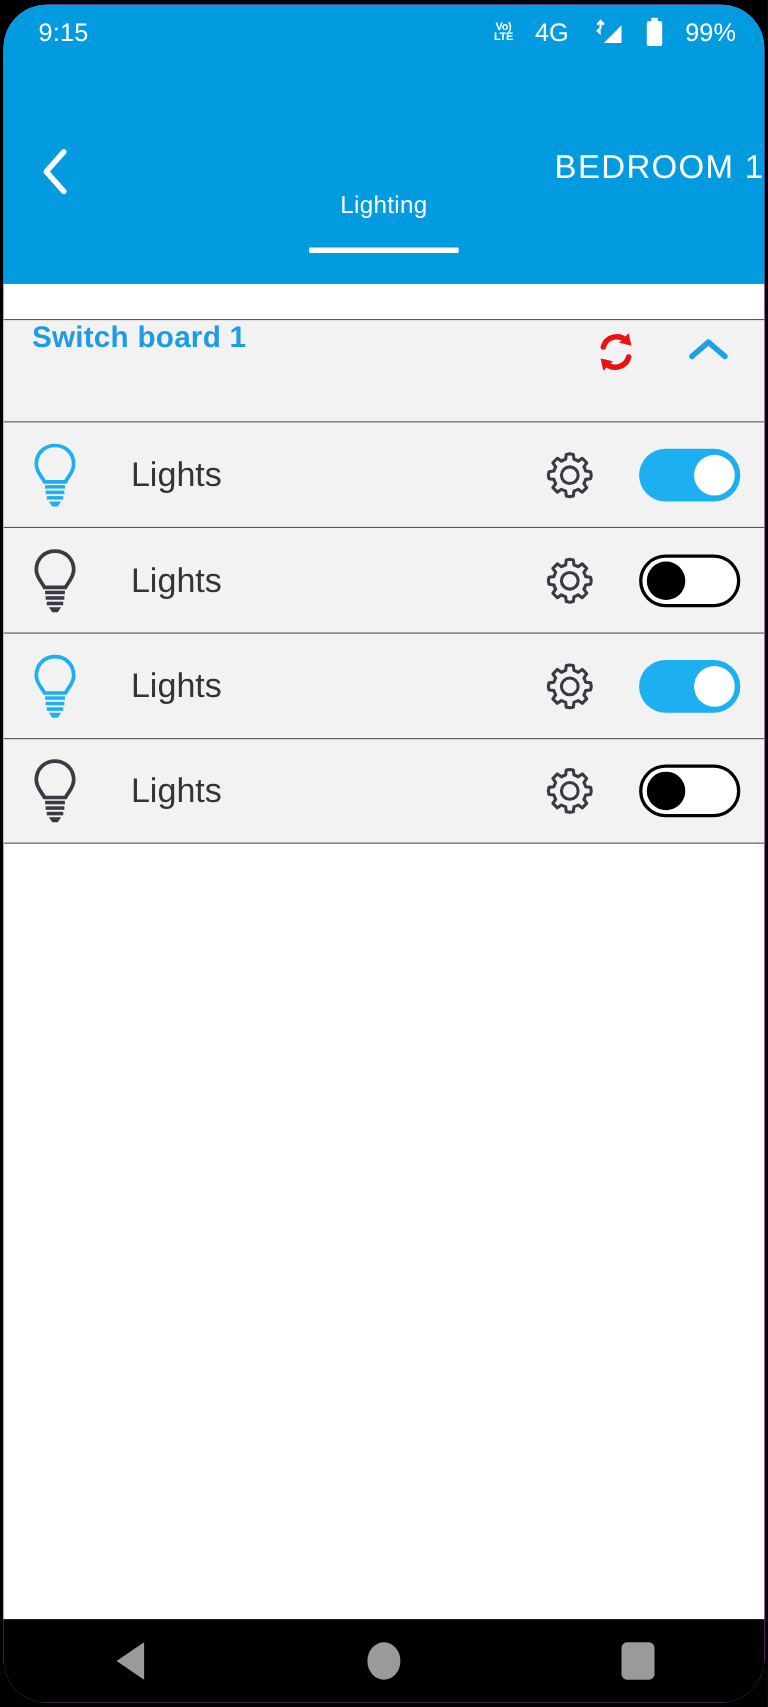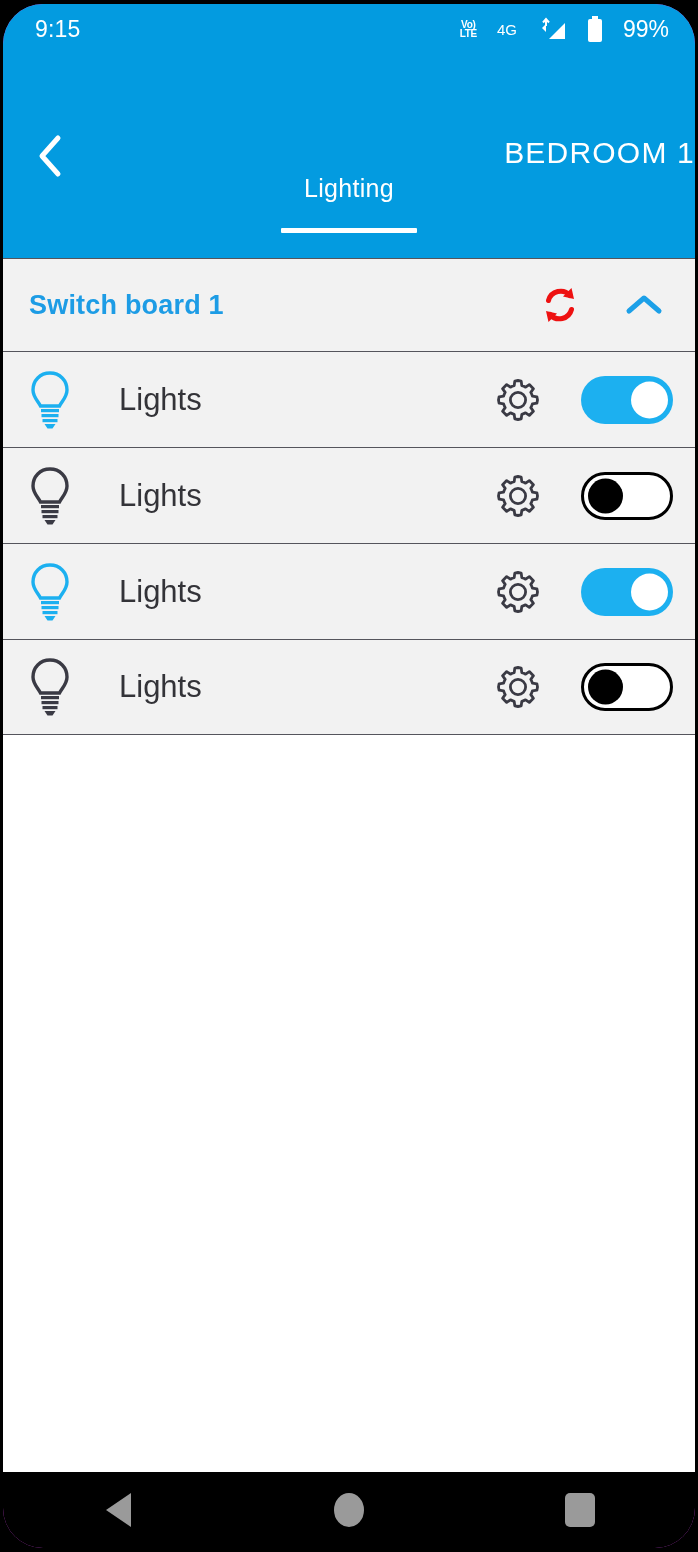--- a/index.html
+++ b/index.html
@@ -60,21 +60,21 @@
     align-items: center;
     justify-content: center;
     line-height: 0.95;
     color: #ffffff;
     font-size: 10px;
     font-weight: bold;
     letter-spacing: -0.3px;
   }
   .net-label {
     color: #ffffff;
-    font-size: 15px;
+    font-size: 23px;
     letter-spacing: 0px;
   }
   .status-icon { display: flex; align-items: center; }
   .battery-pct {
     color: #ffffff;
     font-size: 23px;
   }
 
   
   .appbar {
@@ -114,21 +114,21 @@
     justify-content: center;
   }
   .tab {
     display: flex;
     flex-direction: column;
     align-items: center;
     padding: 0 24px;
   }
   .tab-label {
     color: #ffffff;
-    font-size: 25px;
+    font-size: 22px;
     letter-spacing: 0.3px;
   }
   .tab-indicator {
     margin-top: 25px;
     width: 136px;
     height: 5px;
     background: #ffffff;
     border-radius: 1px;
   }
 
@@ -136,22 +136,22 @@
   .content {
     flex: 1;
     background: #ffffff;
     overflow: hidden;
   }
   .group-header {
     height: 93px;
     background: #F2F2F2;
     border-top: 1px solid #55555c;
     display: flex;
-    align-items: center;
     padding: 0 24px 0 26px;
+    margin-top: 32px;
   }
   .group-title {
     flex: 1;
     color: #1D9CE5;
     font-size: 27px;
     font-weight: bold;
     letter-spacing: 0.2px;
   }
   .refresh-btn {
     width: 58px;

